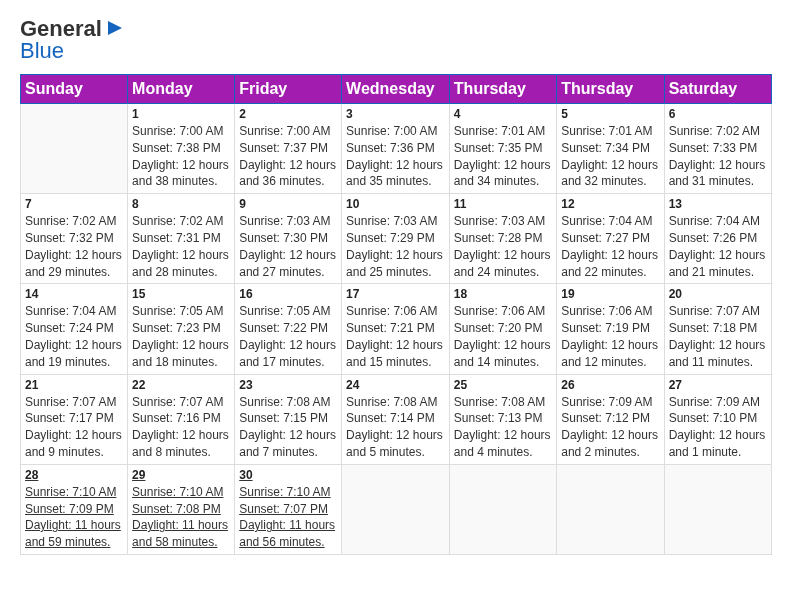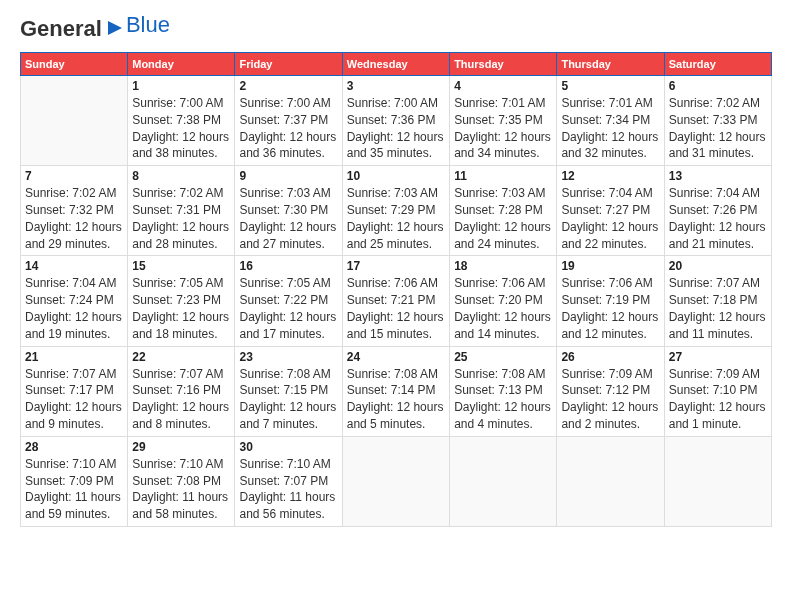--- a/index.html
+++ b/index.html
@@ -16,21 +16,21 @@
       padding: 16px 20px;
     }
     .header {
       display: flex;
       justify-content: space-between;
       align-items: flex-start;
       margin-bottom: 10px;
     }
     .logo {
       display: flex;
-      flex-direction: row;
+      flex-direction: column;
       align-items: flex-start;
     }
     .logo-line {
       display: flex;
       align-items: center;
     }
     .title-area {
       text-align: right;
     }
     .month-title {
@@ -41,23 +41,23 @@
     .subtitle {
       font-size: 15px;
       color: #444;
     }
     .calendar {
       width: 100%;
       border-collapse: collapse;
       border: 1px solid #ccc;
     }
     .calendar th {
-      background: #ef4444;
+      background: #a21caf;
       color: #fff;
-      font-size: 11px;
+      font-size: 16px;
       font-weight: bold;
       padding: 5px 4px;
       text-align: left;
       border: 1px solid #1565c0;
     }
     .calendar td {
       width: 108px;
       height: 86px;
       vertical-align: top;
       padding: 3px 4px;
@@ -75,20 +75,21 @@
       color: #222;
       margin-bottom: 2px;
     }
     .day-info {
       font-size: 12px;
       line-height: 1.4;
       color: #333;
     }
     .last-row td {
       height: 70px;
+      text-decoration: underline;
     }
   </style>
 </head>
 <body>
 
 <div class="page">
   <div class="header">
     <div class="logo">
       <div class="logo-line">
         <span style="font-size:22px;font-weight:bold;color:#333;">General</span>

